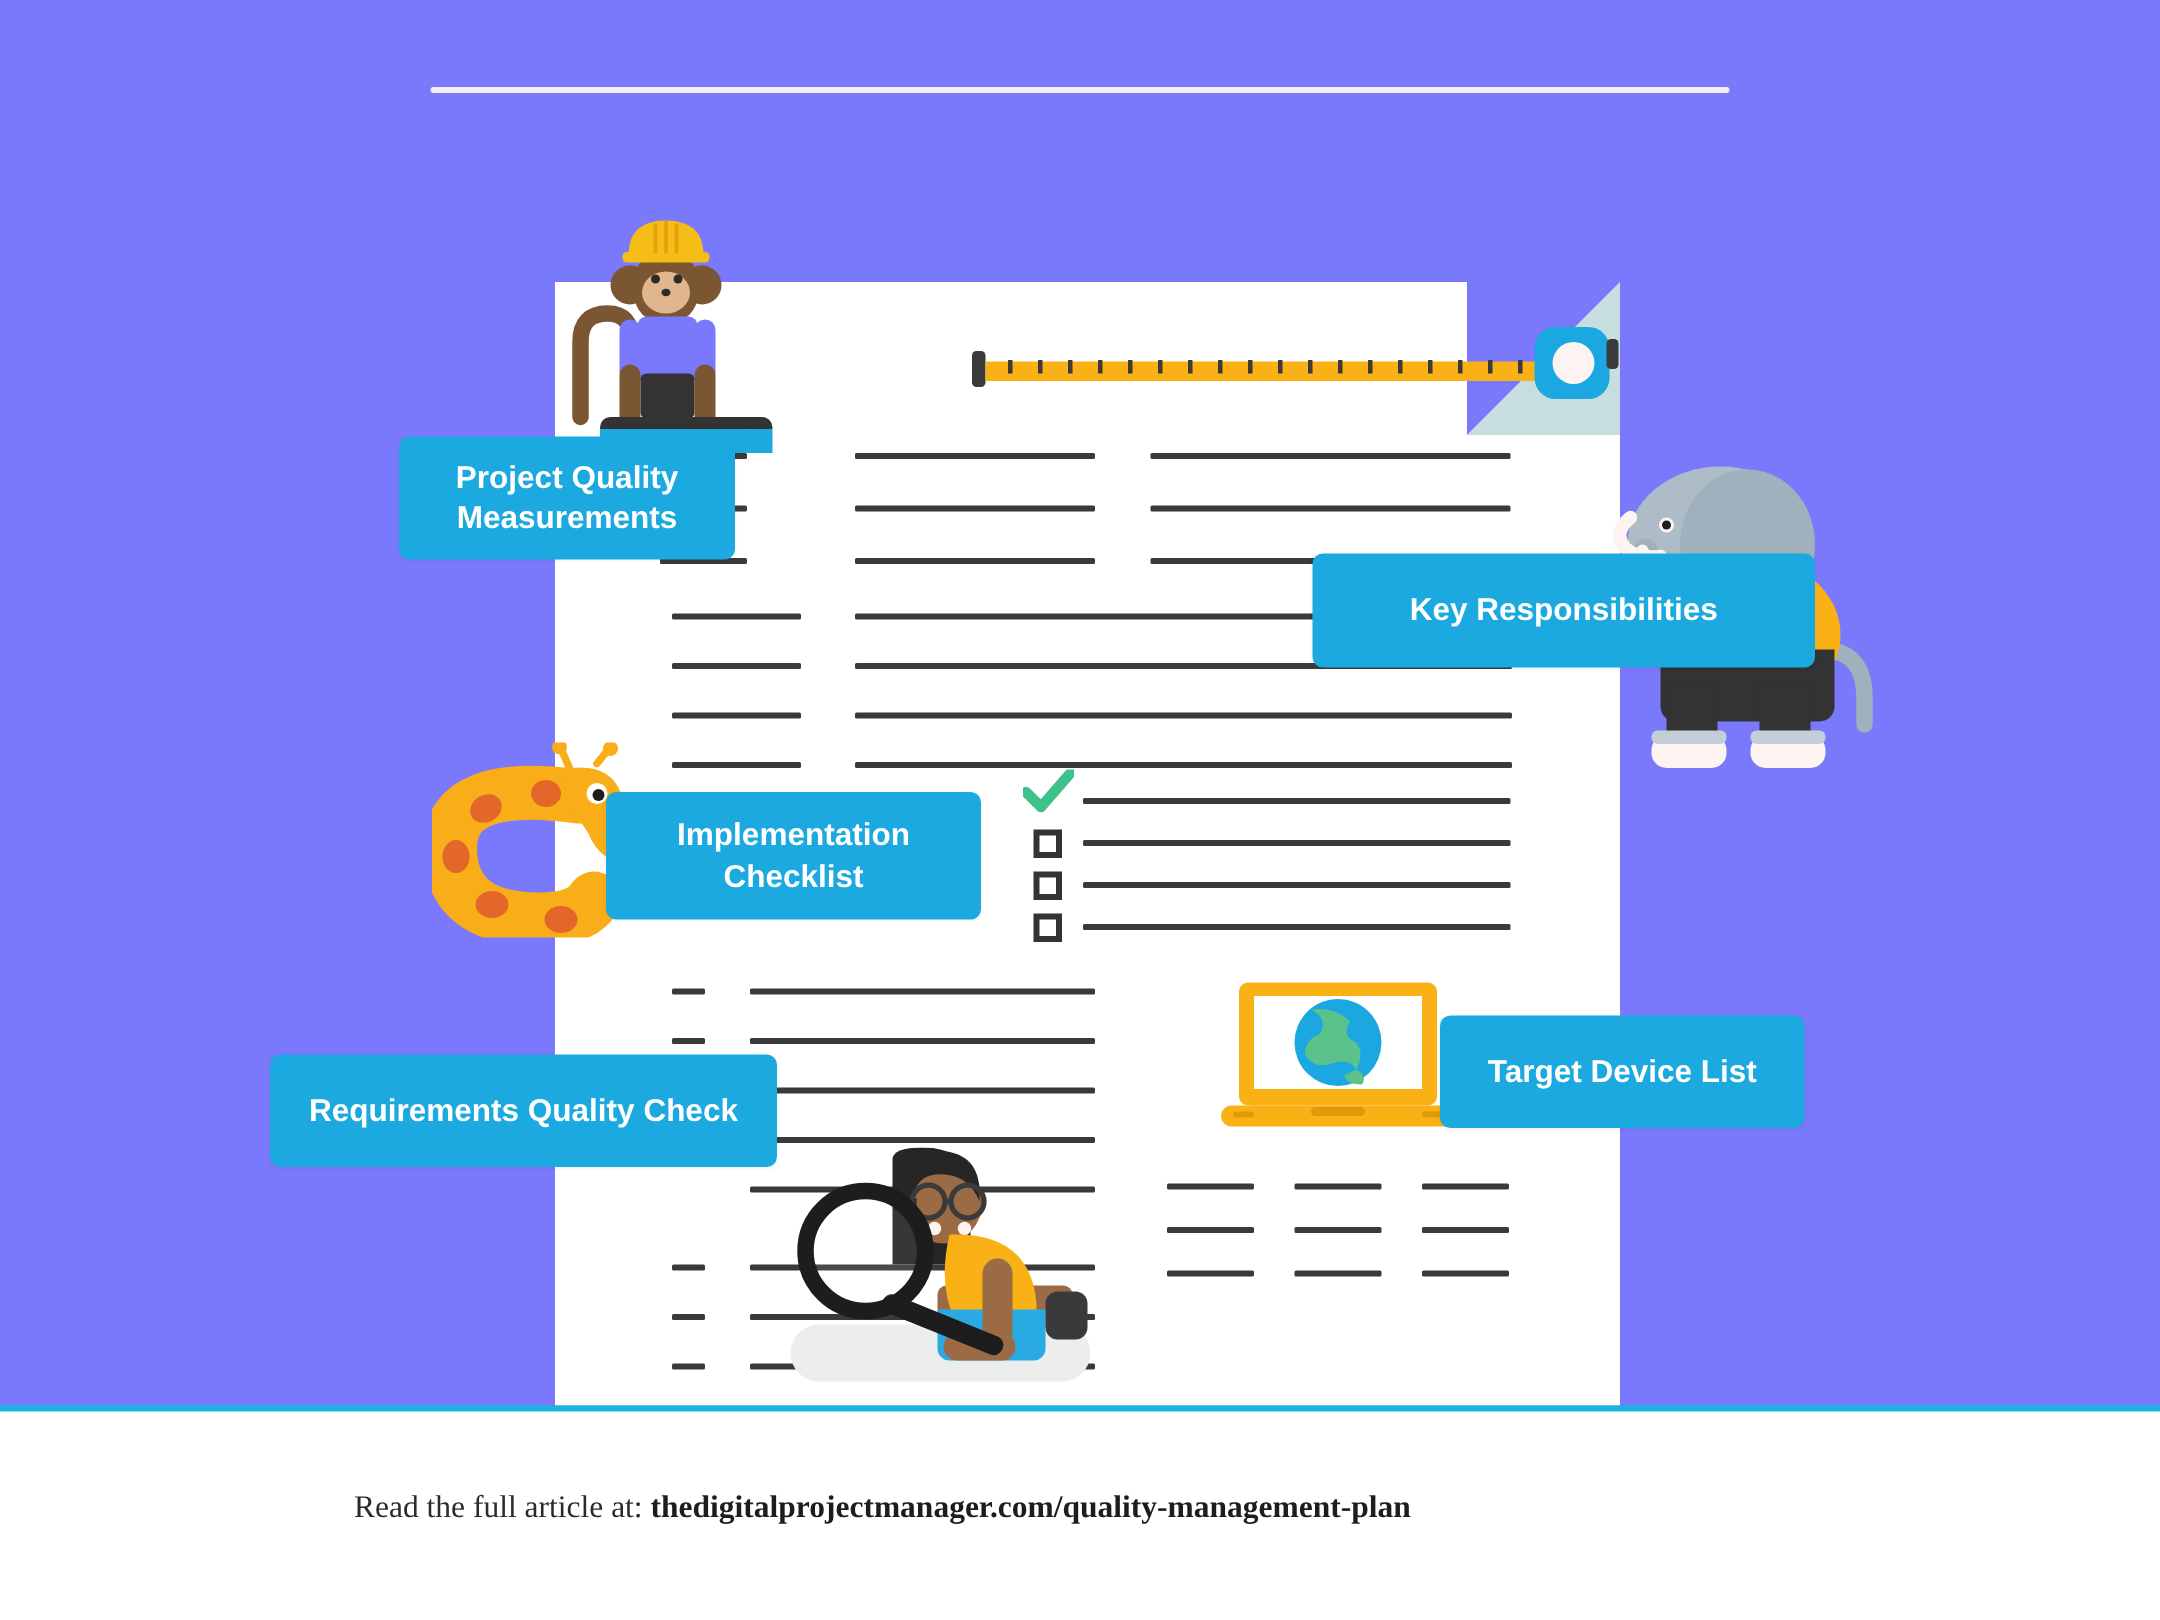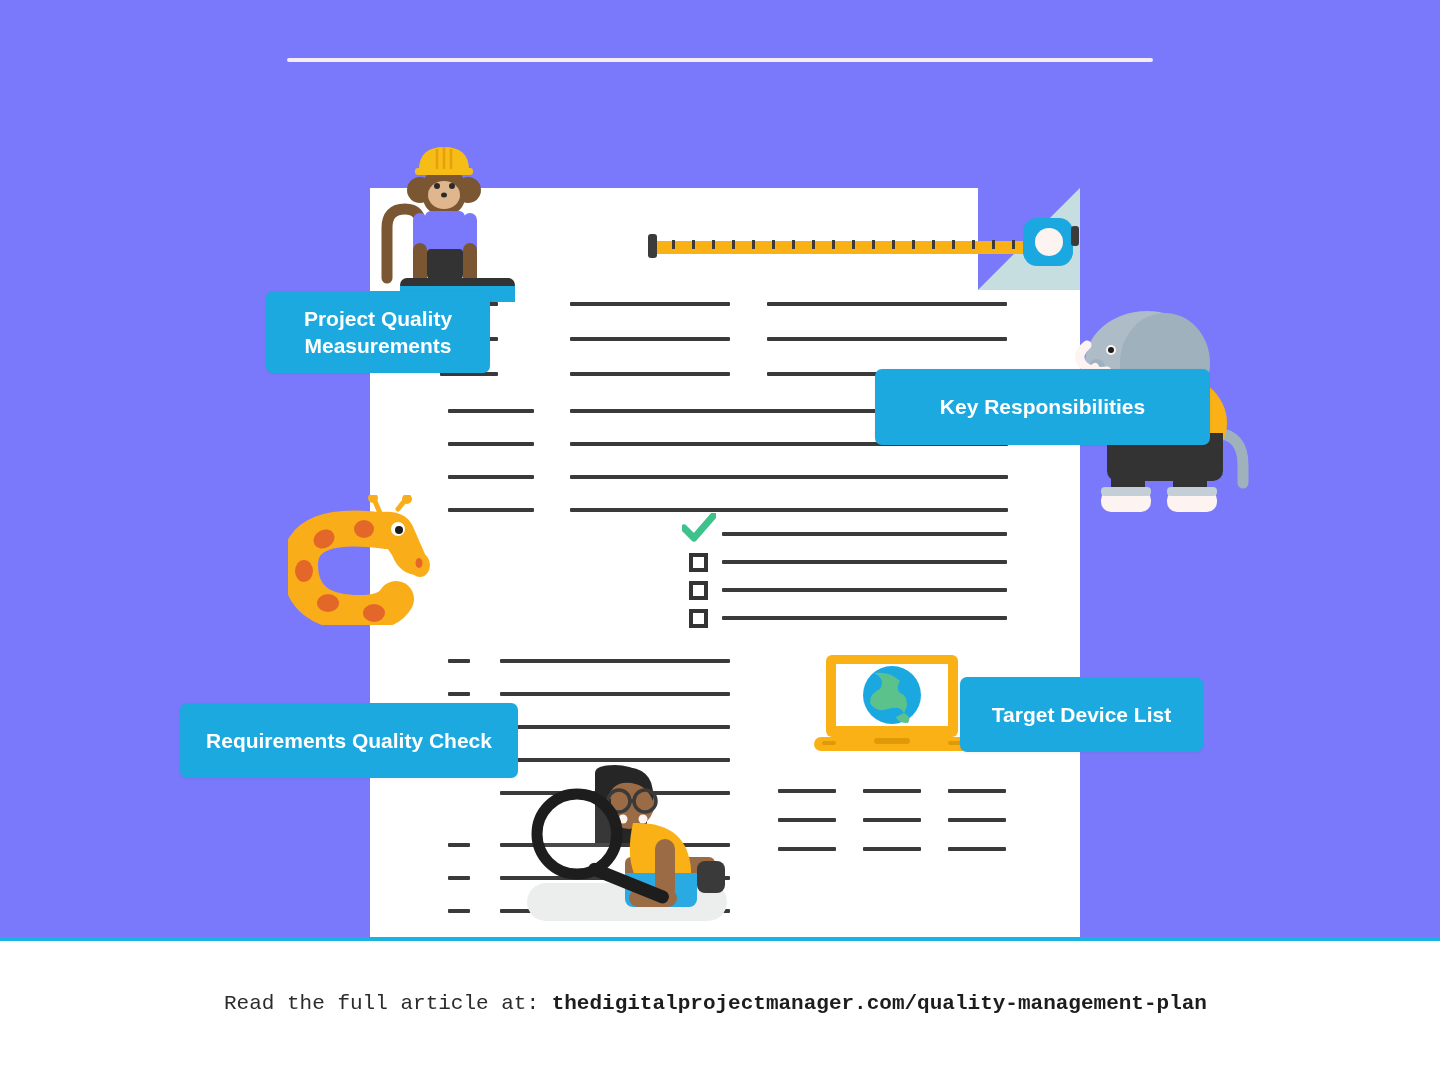--- a/index.html
+++ b/index.html
@@ -22,22 +22,22 @@
   }
 
   
   .footer{
     position:absolute;left:0;top:941px;width:1440px;height:139px;background:#ffffff;
   }
   .footer-divider{
     position:absolute;left:0;top:937px;width:1440px;height:5px;background:#18b4e2;
   }
   .footer-text{
-    position:absolute;left:224px;top:992px;font-size:21px;color:#2b2b2b;
-    font-family:Liberation Mono, monospace;white-space:nowrap;
+    position:absolute;left:236px;top:992px;font-size:21px;color:#2b2b2b;
+    font-family:Liberation Serif, serif;white-space:nowrap;
   }
   .footer-text b{font-weight:700;color:#1d1d1d;}
   .dpm-logo{
     position:absolute;left:1135px;top:966px;width:85px;height:85px;
     border:3px solid #2aaae2;box-sizing:border-box;
     display:flex;align-items:center;justify-content:center;background:#fff;
   }
   .dpm-logo span{
     color:#2aaae2;font-size:35px;font-weight:700;letter-spacing:-1px;
     font-family:"Liberation Sans", sans-serif;line-height:1;
@@ -342,20 +342,26 @@
     <div>
       <div>Project Quality</div>
       <div>Measurements</div>
     </div>
   </div>
 
   <div class="lbl" style="left:845px;top:369px;width:335px;height:76px;margin-left:30px;">
     <span>Key Responsibilities</span>
   </div>
 
+  <div class="lbl" style="left:404px;top:528px;width:250px;height:85px;">
+    <div>
+      <div>Implementation</div>
+      <div>Checklist</div>
+    </div>
+  </div>
 
   <div class="lbl" style="left:960px;top:677px;width:243px;height:75px;">
     <span>Target Device List</span>
   </div>
 
   <div class="lbl" style="left:180px;top:703px;width:338px;height:75px;">
     <span>Requirements Quality Check</span>
   </div>
 
   <div class="footer-divider"></div>

